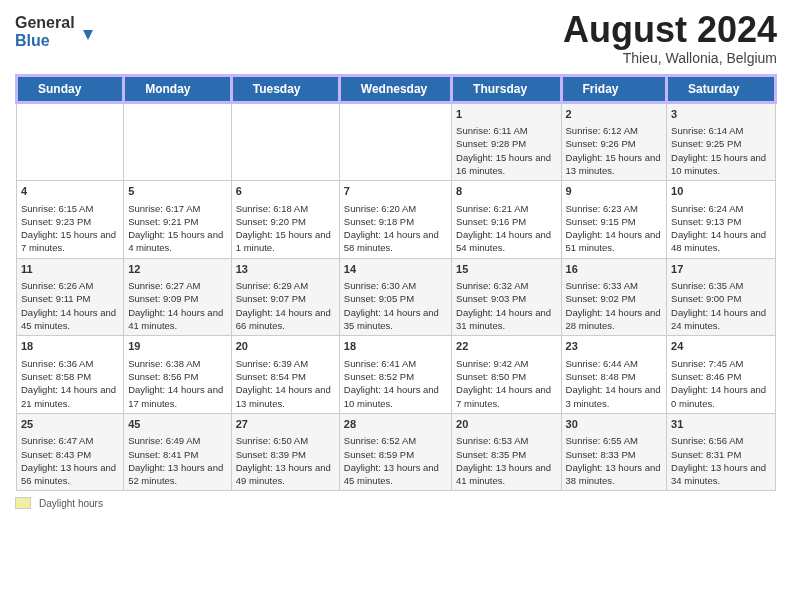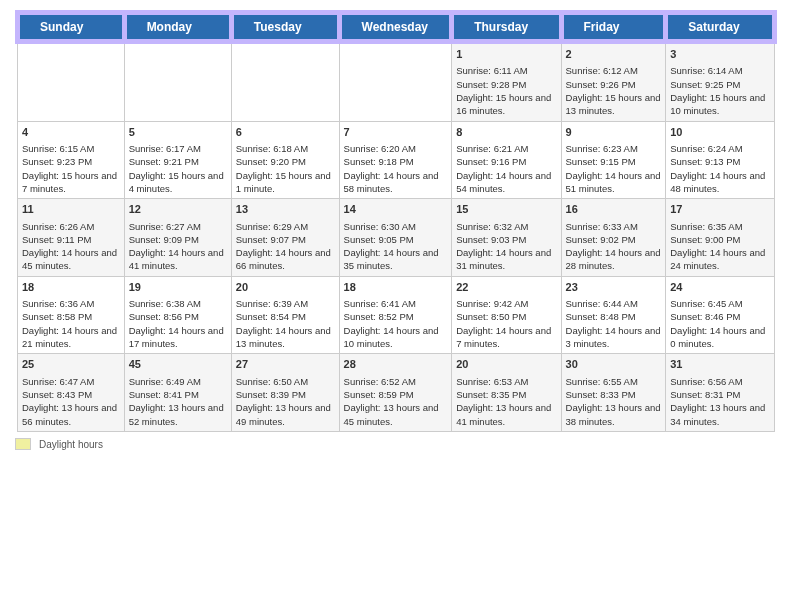--- a/index.html
+++ b/index.html
@@ -44,21 +44,21 @@
       border-collapse: collapse;
       font-size: 10px;
     }
     thead tr th {
       background: #2b6cb0;
       color: #fff;
       padding: 5px 20px;
       text-align: left;
       font-size: 12px;
       font-weight: bold;
-      border: 5px solid #c4b5fd;
+      border: 3px solid #c4b5fd;
     }
     tbody tr td {
       border: 1px solid #ccc;
       vertical-align: top;
       padding: 3px 4px;
       height: 74px;
       width: 113px;
       background: #fff;
       color: #333;
       font-size: 9.5px;
@@ -89,20 +89,35 @@
       height: 12px;
       background: #f0f0a0;
       border: 1px solid #ccc;
       display: inline-block;
     }
   </style>
 </head>
 <body>
 
 <div class="page">
+  <div class="header">
+    <div class="logo">
+      <div>
+        <svg width="90" height="44" viewBox="0 0 90 44">
+          <text x="0" y="18" font-family="Arial" font-size="16" font-weight="bold" fill="#333">General</text>
+          <polygon points="68,20 78,20 73,30" fill="#2b6cb0"></polygon>
+          <text x="0" y="36" font-family="Arial" font-size="16" font-weight="bold" fill="#2b6cb0">Blue</text>
+        </svg>
+      </div>
+    </div>
+    <div class="title-block">
+      <div class="main-title">August 2024</div>
+      <div class="subtitle">Thieu, Wallonia, Belgium</div>
+    </div>
+  </div>
 
   <table>
     <thead>
       <tr>
         <th>Sunday</th>
         <th>Monday</th>
         <th>Tuesday</th>
         <th>Wednesday</th>
         <th>Thursday</th>
         <th>Friday</th>
@@ -254,21 +269,21 @@
             <div>Daylight: 14 hours and 7 minutes.</div>
           </td>
           <td>
             <span class="day-num">23</span>
             <div>Sunrise: 6:44 AM</div>
             <div>Sunset: 8:48 PM</div>
             <div>Daylight: 14 hours and 3 minutes.</div>
           </td>
           <td>
             <span class="day-num">24</span>
-            <div>Sunrise: 6:45 AM</div>
+            <div>Sunrise: 7:45 AM</div>
             <div>Sunset: 8:46 PM</div>
             <div>Daylight: 14 hours and 0 minutes.</div>
           </td>
         </tr>
         <tr>
           <td>
             <span class="day-num">25</span>
             <div>Sunrise: 6:47 AM</div>
             <div>Sunset: 8:43 PM</div>
             <div>Daylight: 13 hours and 56 minutes.</div>

